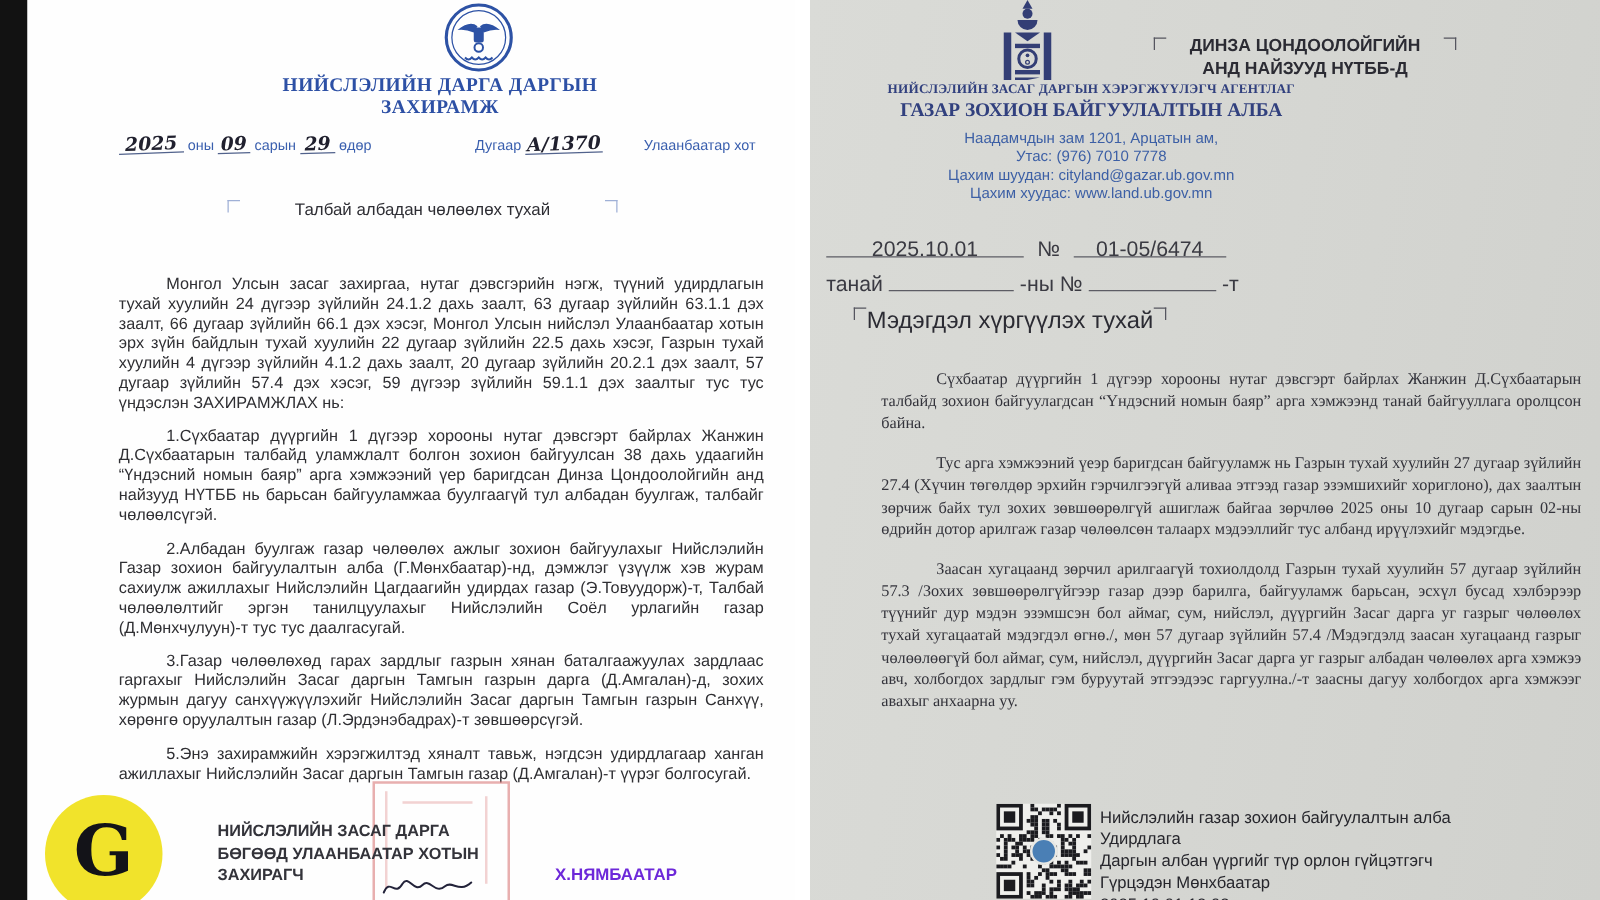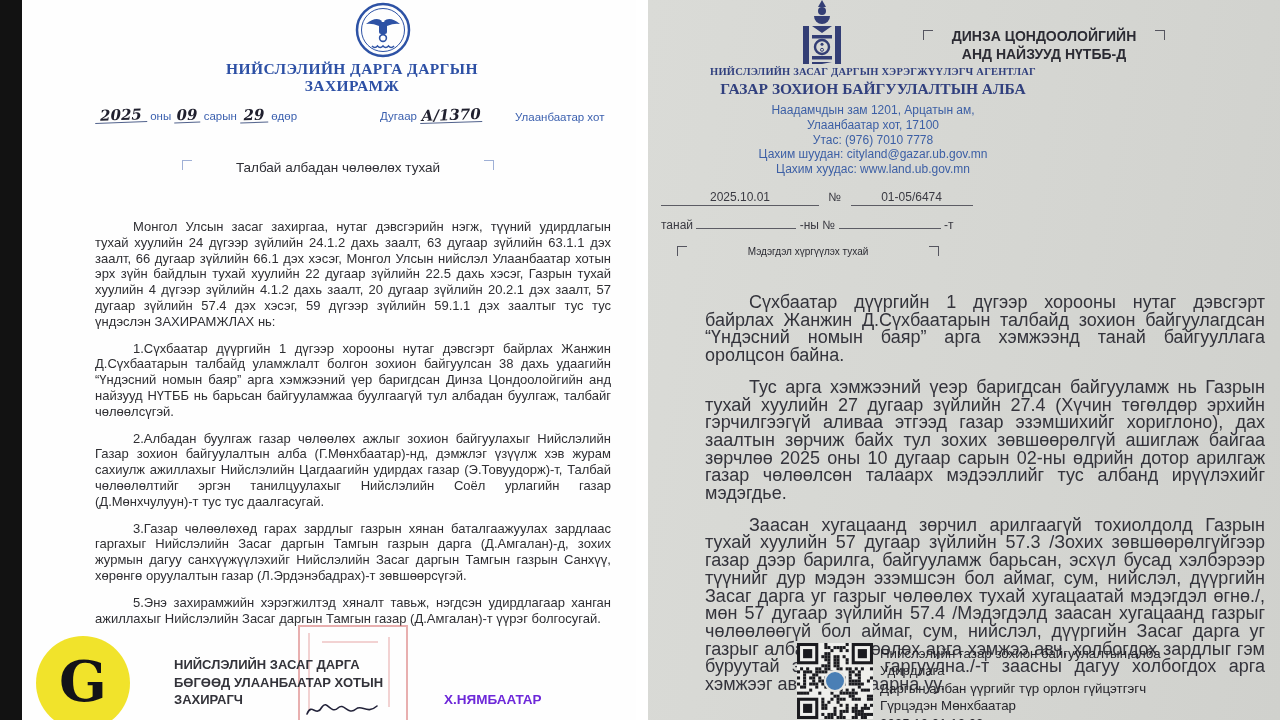--- a/index.html
+++ b/index.html
@@ -56,29 +56,29 @@
                 color:#31407e;letter-spacing:.2px;}
   .agency-name{position:absolute;left:15px;top:80px;width:420px;text-align:center;
                font-family:"Liberation Serif",serif;font-weight:bold;font-size:15.5px;color:#31407e;}
   .address{position:absolute;left:15px;top:103px;width:420px;text-align:center;
            font-size:12px;line-height:14.8px;color:#3c5fa5;}
   .recipient-box{position:absolute;left:277px;top:28px;width:238px;}
   .recipient-box .cb.tl{position:absolute;left:-2px;top:2px;}
   .recipient-box .cb.tr{position:absolute;right:-2px;top:2px;}
   .recipient{margin:0 16px;text-align:center;font-size:14px;font-weight:600;
              line-height:17.5px;color:#2b2b33;}
-  .refs{position:absolute;left:13px;top:190px;width:330px;font-size:12px;color:#3a3a42;}
+  .refs{position:absolute;left:13px;top:190px;width:330px;font-size:17px;color:#3a3a42;}
   .uline{display:inline-block;border-bottom:1px solid #5c5c64;text-align:center;height:15px;}
   .refs .row1{white-space:nowrap;}
   .refs .row2{white-space:nowrap;margin-top:7px;}
   .subject-row{position:absolute;left:29px;top:246px;width:262px;display:flex;
-               justify-content:space-between;align-items:flex-start;font-size:10px;color:#2b2b33;}
+               justify-content:center;align-items:flex-start;font-size:19px;color:#2b2b33;}
   .body-right{position:absolute;left:57px;top:294px;width:560px;}
-  .body-right p{margin:0 0 14px 0;font-size:18px;line-height:17.7px;text-align:justify;
-                text-indent:44px;color:#33333b;}
+  .body-right p{margin:0 0 14px 0;font-size:13px;line-height:17.7px;text-align:justify;
+                text-indent:44px;color:#33333b;font-family:Liberation Serif, serif;}
   .qr-wrap{position:absolute;left:149px;top:643px;width:76px;height:76px;background:#efefec;}
   .qr-logo{position:absolute;left:27px;top:27px;width:22px;height:22px;border-radius:50%;
            background:#4a7fb5;border:2px solid #e8e8e4;box-sizing:border-box;}
   .qr-lines{position:absolute;left:232px;top:645px;font-size:13.3px;line-height:17.4px;color:#26262c;}
 </style>
 </head>
 <body>
 
 <div class="viewer">
   <div class="photo-edge"></div>
@@ -194,21 +194,20 @@
       <span class="cb cb-dark tl"></span>
       <span class="cb cb-dark tr"></span>
       <div class="recipient">ДИНЗА ЦОНДООЛОЙГИЙН АНД НАЙЗУУД НҮТББ-Д</div>
     </div>
 
     <div class="agency-super">НИЙСЛЭЛИЙН ЗАСАГ ДАРГЫН ХЭРЭГЖҮҮЛЭГЧ АГЕНТЛАГ</div>
     <div class="agency-name">ГАЗАР ЗОХИОН БАЙГУУЛАЛТЫН АЛБА</div>
 
     <div class="address">
       <div>Наадамчдын зам 1201, Арцатын ам,</div>
-      <div>Улаанбаатар хот, 17100</div>
       <div>Утас: (976) 7010 7778</div>
       <div>Цахим шуудан: cityland@gazar.ub.gov.mn</div>
       <div>Цахим хуудас: www.land.ub.gov.mn</div>
     </div>
 
     <div class="refs">
       <div class="row1">
         <span class="uline" style="width:158px">2025.10.01</span>
         <span style="margin:0 6px">№</span>
         <span class="uline" style="width:122px">01-05/6474</span>

